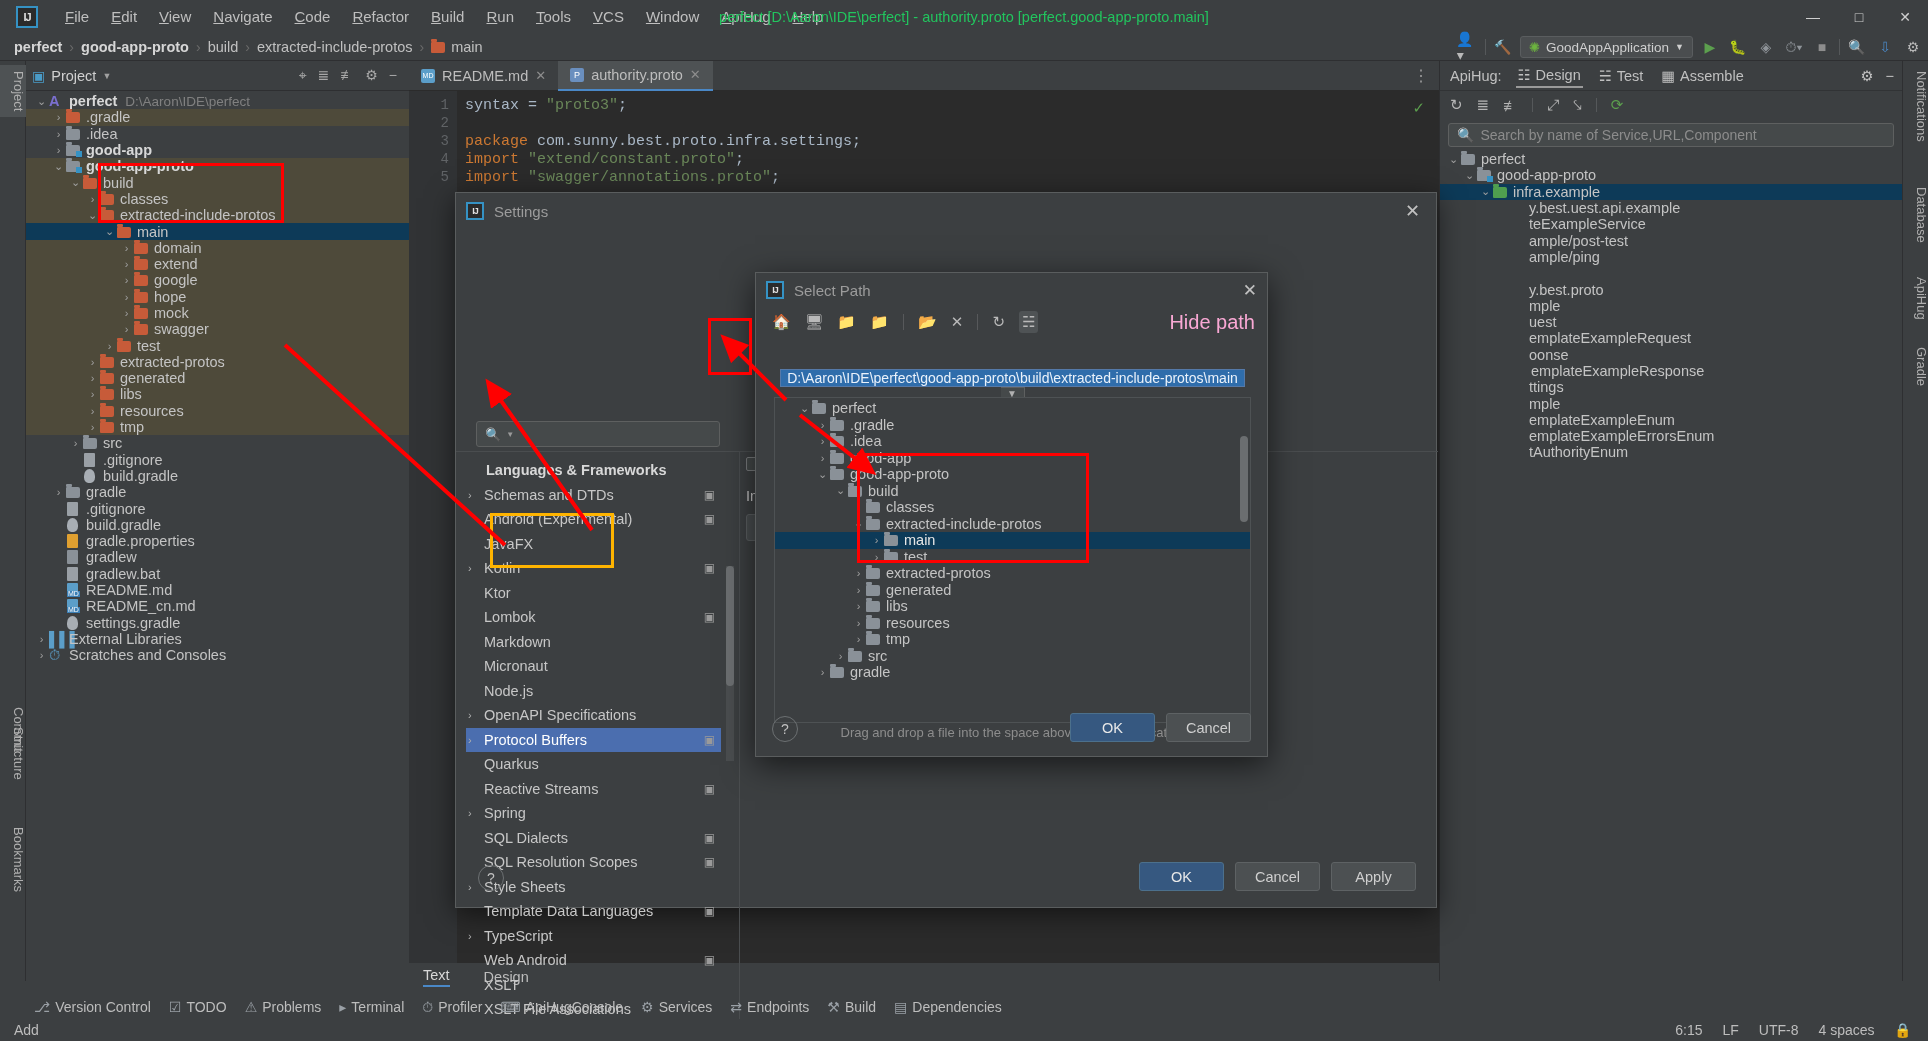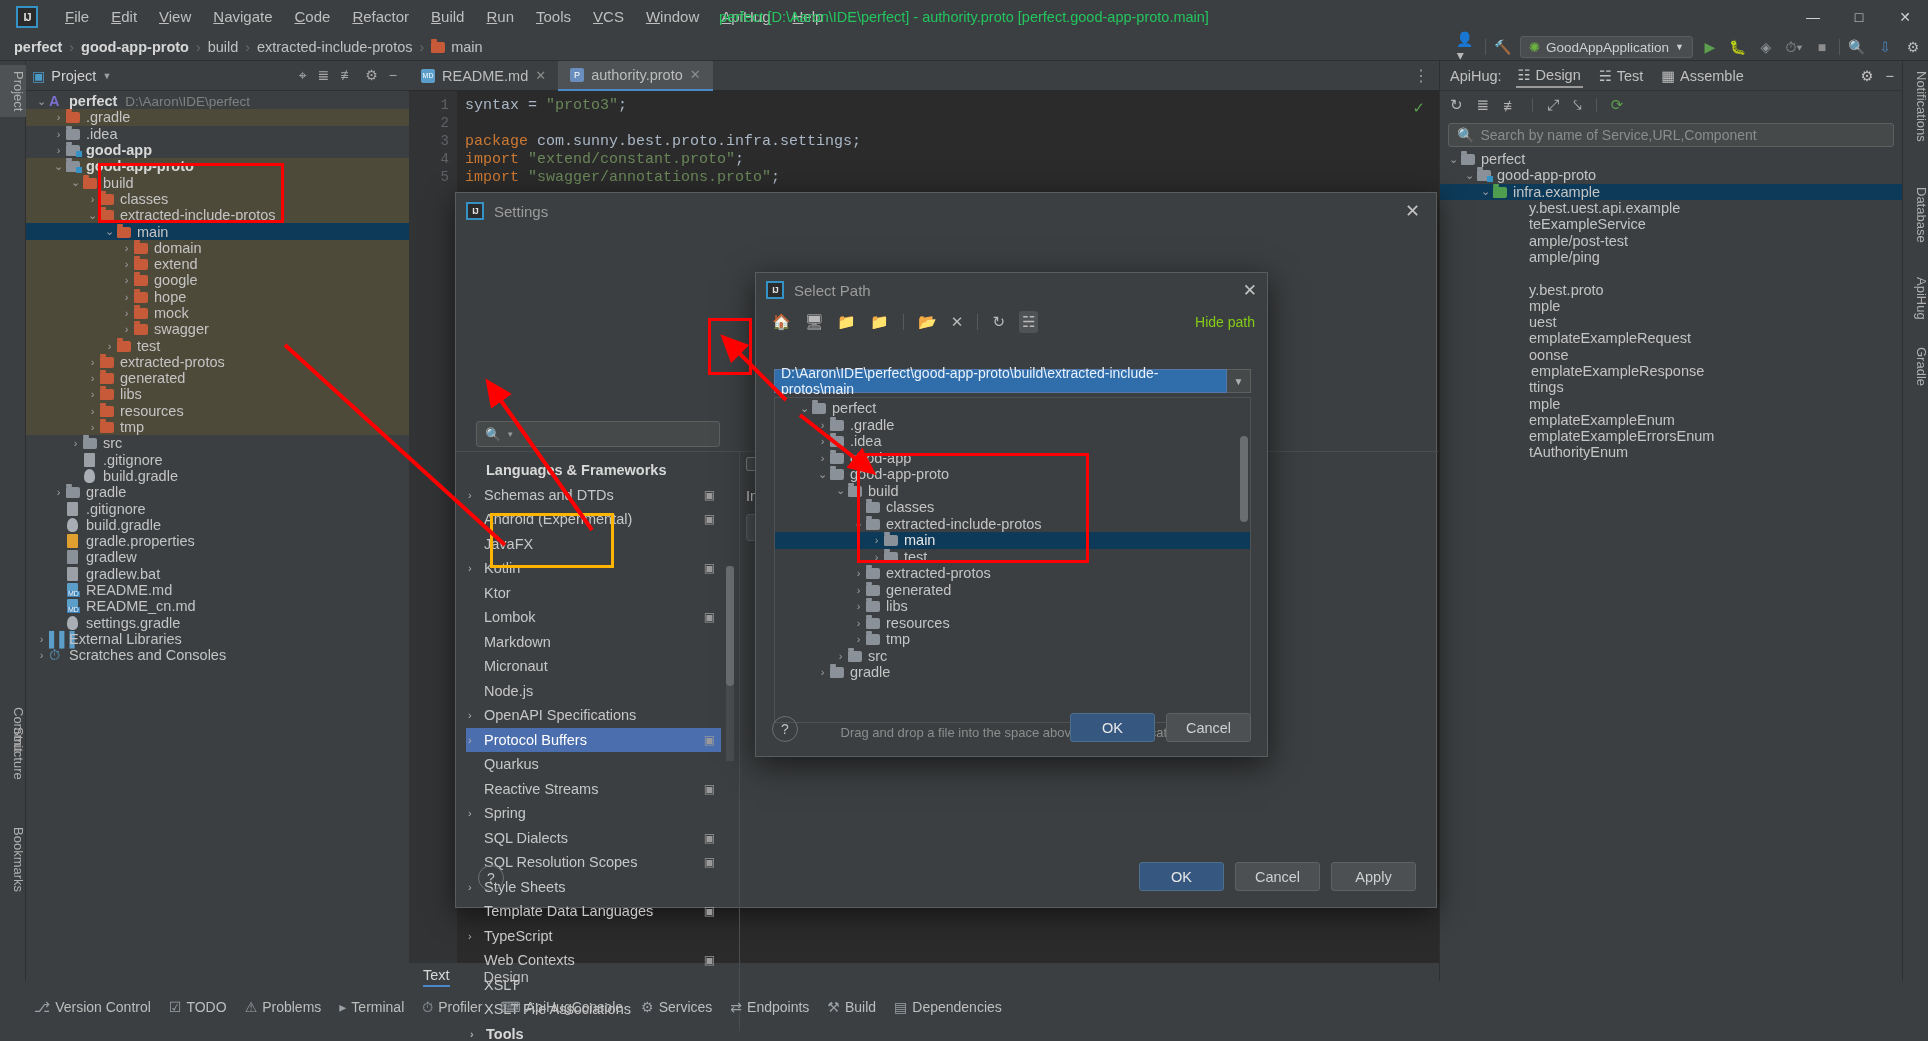--- a/index.html
+++ b/index.html
@@ -141,22 +141,22 @@
   .helpbtn { position:absolute; left:22px; bottom:16px; width:26px; height:26px; border:1px solid #6c7072;
              border-radius:50%; display:flex; align-items:center; justify-content:center; color:#c0c0c0; font-size:14px;}
 
   
   .dlg-path { position:absolute; left:755px; top:272px; width:513px; height:485px; background:#3c3f41;
               border:1px solid #5a5d5e; box-shadow:0 8px 30px rgba(0,0,0,.6);}
   .pdlg-title { height:34px; display:flex; align-items:center; padding:0 10px; color:#9c9c9c; font-size:15px;}
   .pdlg-toolbar { height:30px; display:flex; align-items:center; gap:14px; padding-left:16px; color:#b9b9b9; font-size:15px;}
   .pdlg-toolbar .sep { width:1px; height:16px; background:#57595b; }
   .pdlg-toolbar .selected { background:#4f5355; border-radius:3px; padding:2px 3px;}
-  .hidepath { margin-left:auto; margin-right:12px; color:#84cc16; font-size:14px;}
-  .pathfield { position:absolute; left:18px; top:96px; width:477px; height:24px; display:flex; align-items:center;}
+  .hidepath { margin-left:auto; margin-right:12px; color:#f9a8d4; font-size:20px;}
+  .pathfield { position:absolute; left:18px; top:96px; width:477px; height:24px; display:flex; align-items:center;flex-direction:column;}
   .pathfield .val { flex:1; height:24px; background:#2f6dab; color:#eaf2fb; font-size:14px;
                     display:flex; align-items:center; padding:0 6px; border:1px solid #5579a8;}
   .pathfield .dd { width:24px; height:24px; background:#45494a; border:1px solid #5e6060; border-left:none;
                    display:flex; align-items:center; justify-content:center; color:#b0b0b0; font-size:10px;}
   .ptree { position:absolute; left:18px; top:124px; width:477px; height:326px; background:#3c3f41;
            border:1px solid #4e5254; overflow:hidden;}
   .prow { height:16.5px; display:flex; align-items:center; white-space:nowrap; font-size:14.5px; color:#c4c4c4;}
   .prow.sel { background:#0d3a58; color:#e6e6e6;}
   .ptree-scroll { position:absolute; right:2px; top:4px; width:8px; height:318px; }
   .ptree-scroll i { display:block; width:8px; height:86px; background:#6b6e70; border-radius:4px; margin-top:34px;}
@@ -812,21 +812,21 @@
           <span class="arr"></span>
           <span>Template Data Languages</span>
           <span style="margin-left:auto;padding-right:6px;color:#9a9a9a;font-size:12px">▣</span>
         </div>
         <div class="srow">
           <span class="arr">›</span>
           <span>TypeScript</span>
         </div>
         <div class="srow">
           <span class="arr"></span>
-          <span>Web Contexts</span>
+          <span>Web Android</span>
           <span style="margin-left:auto;padding-right:6px;color:#9a9a9a;font-size:12px">▣</span>
         </div>
         <div class="srow">
           <span class="arr"></span>
           <span>XSLT</span>
         </div>
         <div class="srow">
           <span class="arr"></span>
           <span>XSLT File Associations</span>
         </div>
@@ -1154,14 +1154,24 @@
       <div class="bt">
         <span style="color:#9aa0a6">⚒</span>
         <span>Build</span>
       </div>
       <div class="bt">
         <span style="color:#9aa0a6">▤</span>
         <span>Dependencies</span>
       </div>
     </div>
 
+  <div class="statusbar">
+    <span>Add</span>
+    <span class="status-right">
+      <span>6:15</span>
+      <span>LF</span>
+      <span>UTF-8</span>
+      <span>4 spaces</span>
+      <span>🔒</span>
+    </span>
+  </div>
 
 </div>
 
 </body></html>

